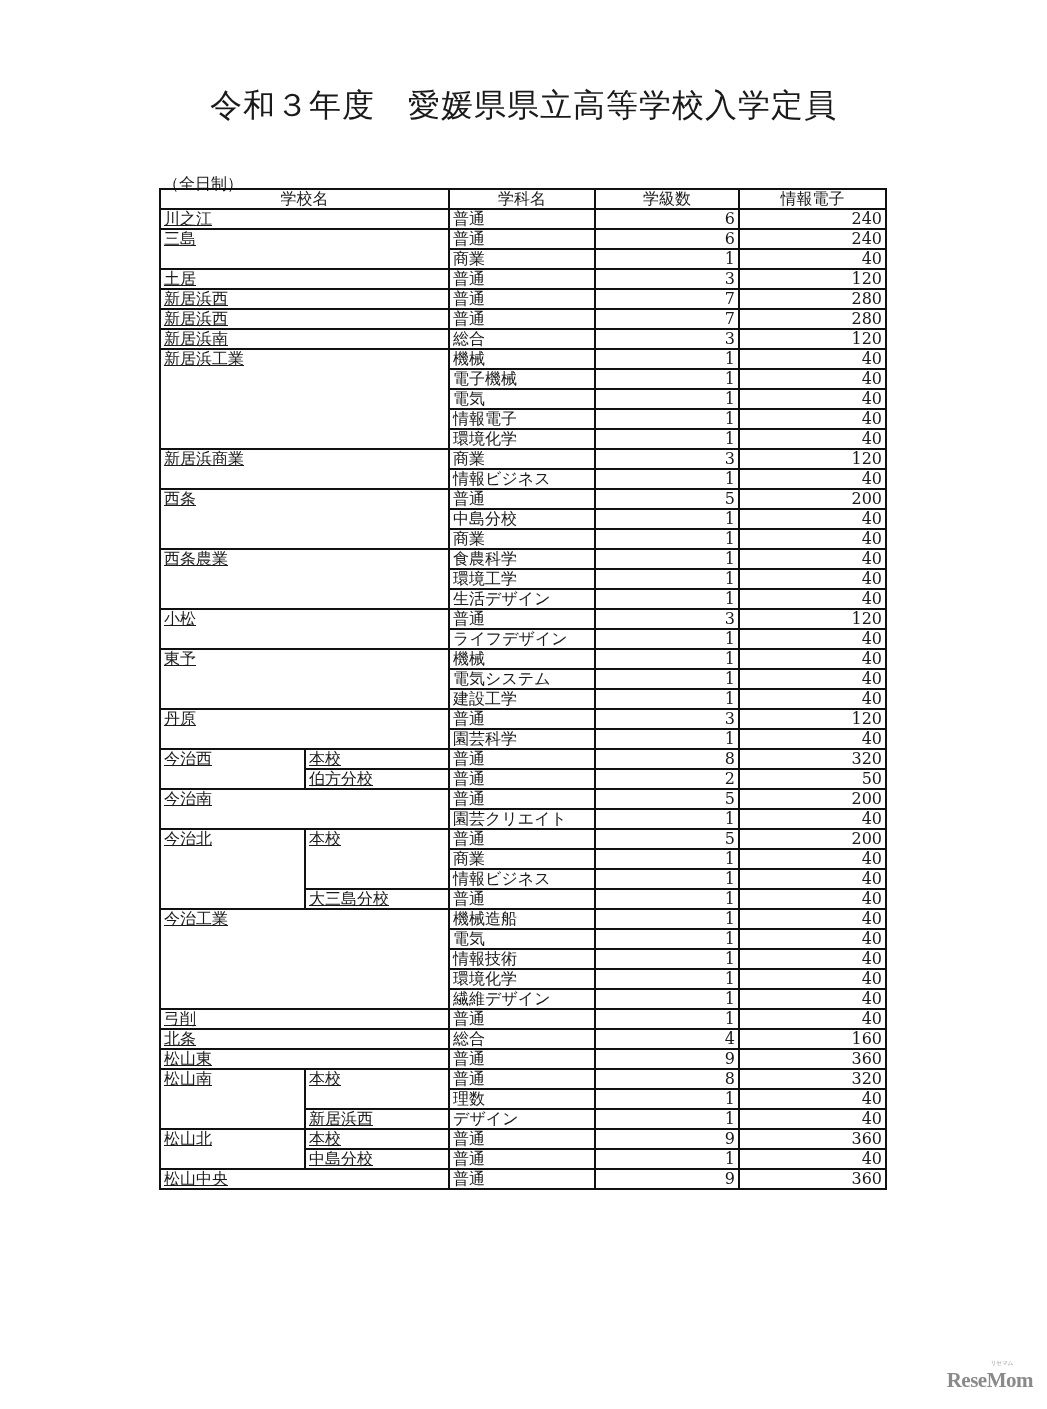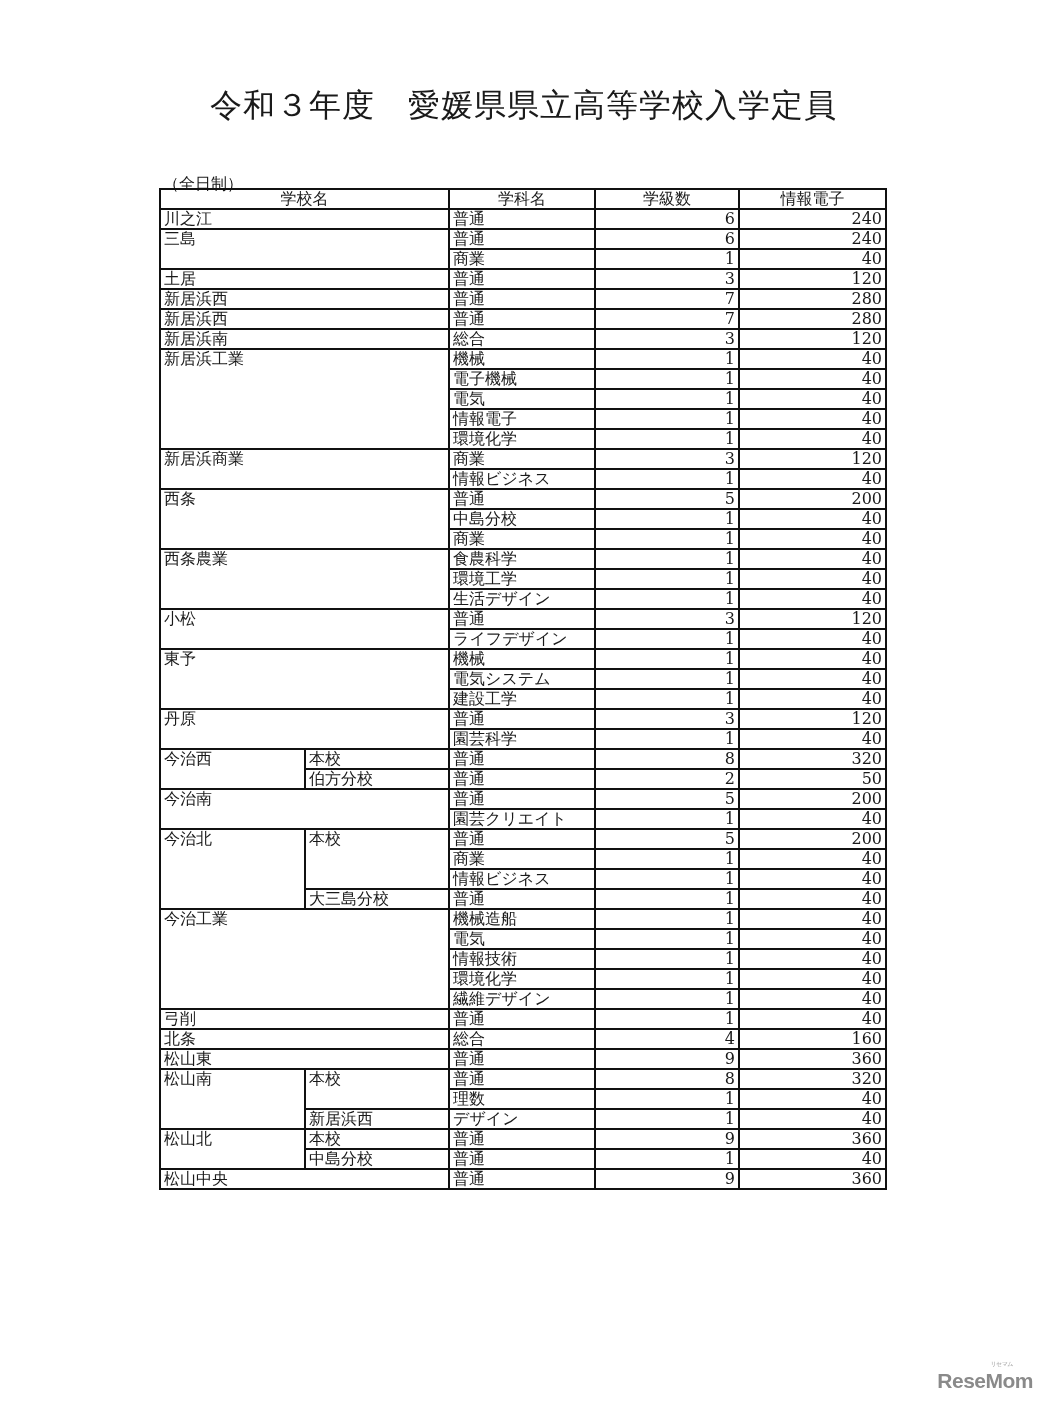--- a/index.html
+++ b/index.html
@@ -8,22 +8,22 @@
   .title { position: absolute; left: 0; width: 1047px; top: 84px; text-align: center;
            font-size: 32px; letter-spacing: 1px; font-weight: normal; }
   .subtitle { position: absolute; left: 163px; top: 166px; font-size: 16px; margin-top: 8px; }
   table.roster { position: absolute; left: 159px; top: 188px; border-collapse: collapse;
                  table-layout: fixed; width: 726px; }
   table.roster td, table.roster th { border: 2px solid #111; padding: 0 3px; height: 18px;
                  font-size: 16px; line-height: 18px; font-weight: normal; white-space: nowrap;
                  overflow: hidden; vertical-align: top; }
   table.roster th { height: 18px; }
   td.num { text-align: right; padding-right: 4px; }
-  td.school, td.branch { vertical-align: top; }
-  .logo { position: absolute; right: 14px; bottom: 16px; font-family: Liberation Sans, sans-serif;
+  td.school, td.branch { vertical-align: top; text-decoration: underline; }
+  .logo { position: absolute; right: 14px; bottom: 16px; font-family: Liberation Serif, serif;
           font-weight: bold; font-size: 21px; color: #8a8a8a; letter-spacing: -0.5px; }
   .logo small { display: block; position: absolute; right: 20px; top: -9px; font-size: 6px; font-weight: normal; color: #999; }
 </style>
 </head>
 <body>
 
 <div class="title">令和３年度　愛媛県県立高等学校入学定員</div>
 <div class="subtitle">（全日制）</div>
 
 <table class="roster">

